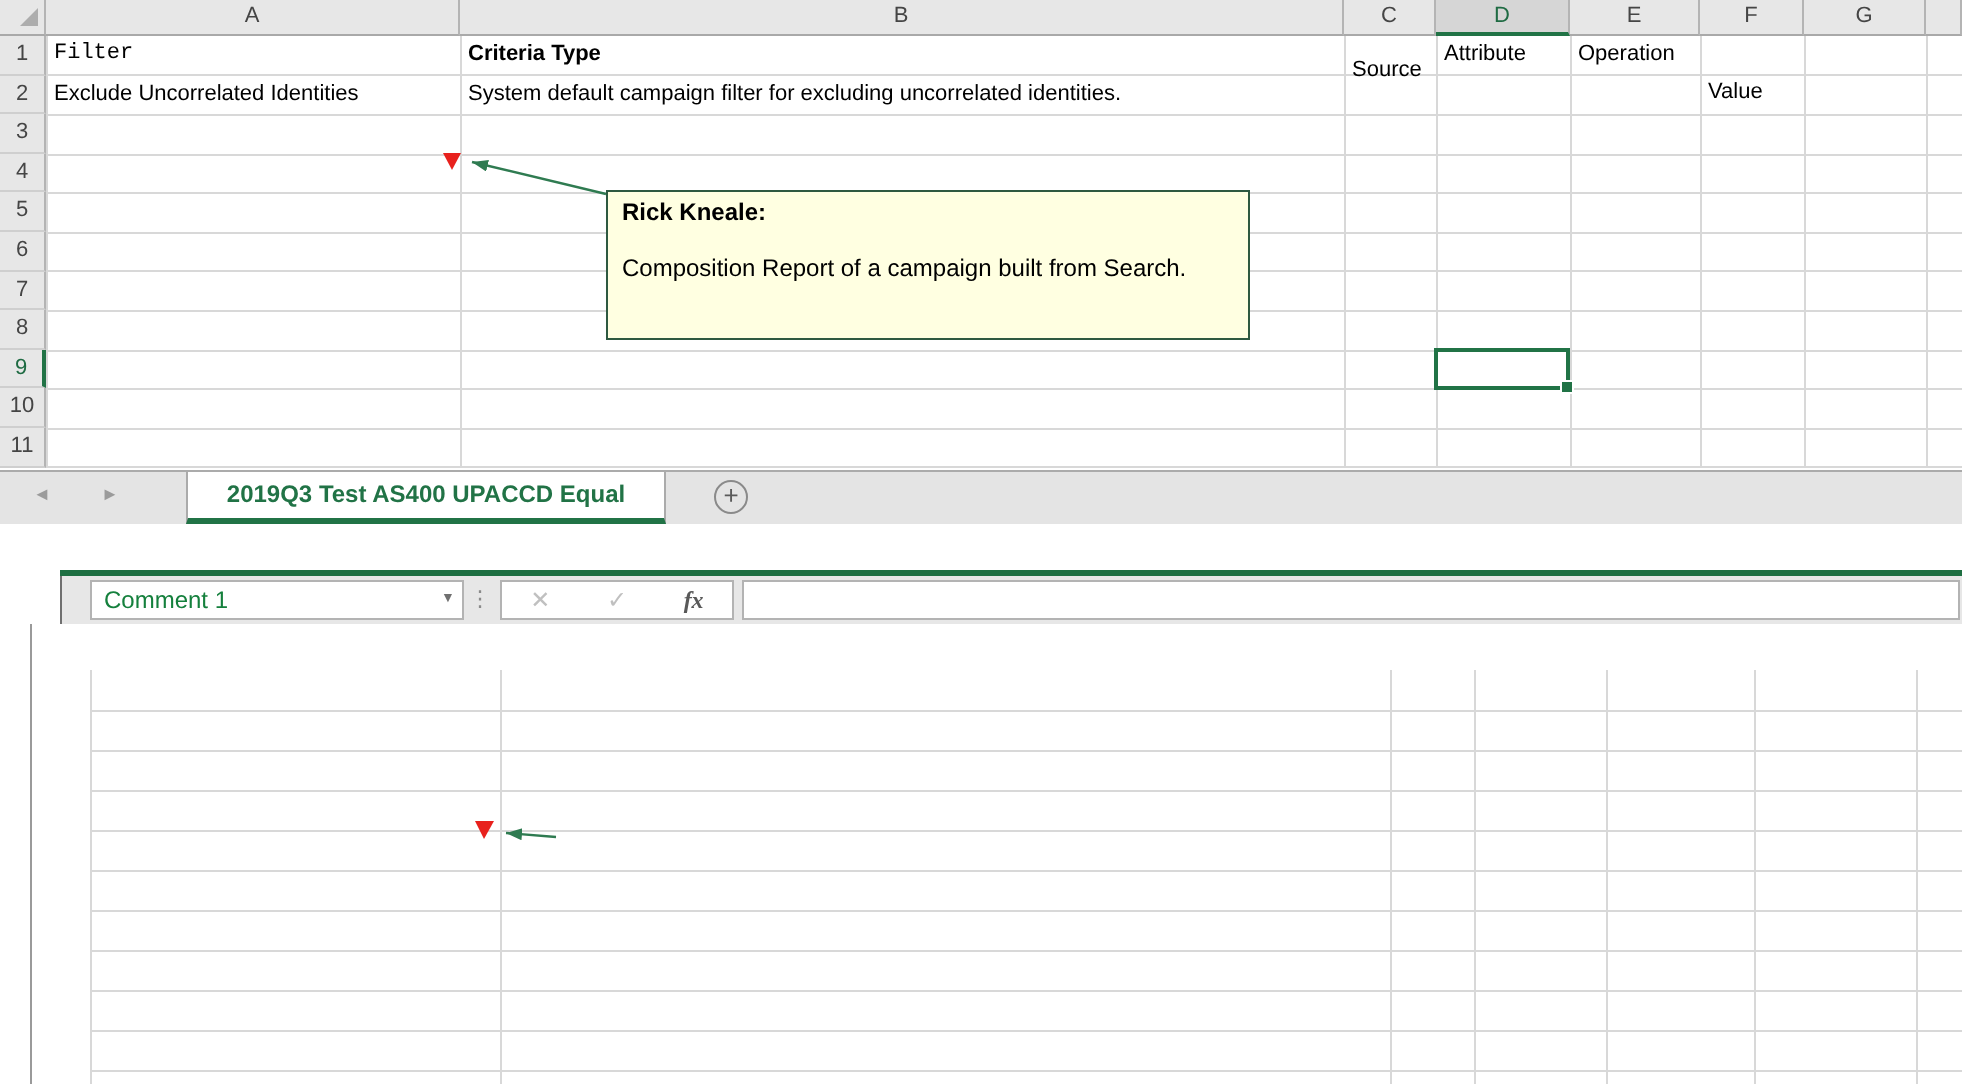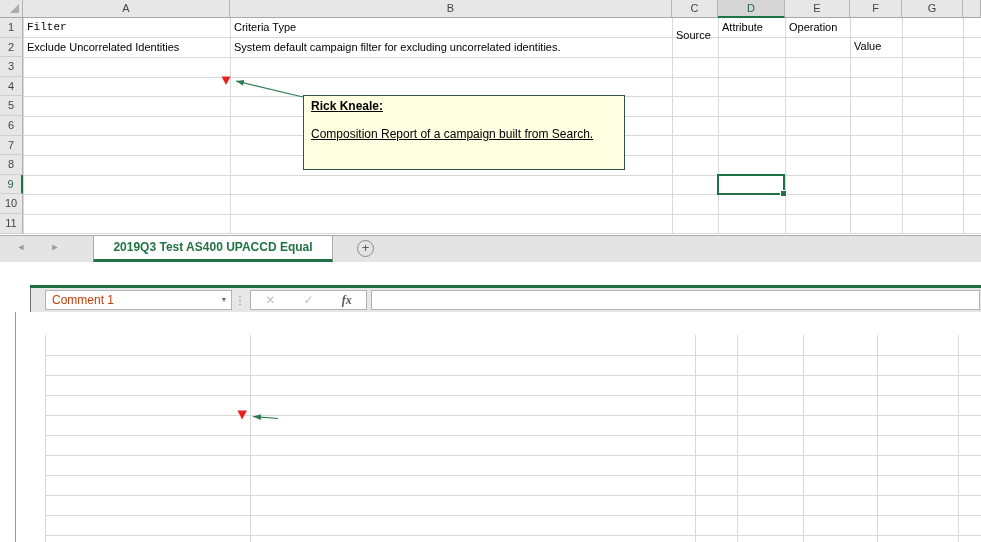--- a/index.html
+++ b/index.html
@@ -48,21 +48,21 @@
   
   .statusbar{position:absolute;left:0;top:262px;width:981px;height:23px;background:#E7E7E7;
        border-top:1px solid #CFCFCF;box-sizing:border-box;font-size:12px;color:#3A3A3A;
        line-height:21px;padding-left:8px;z-index:6;}
 
   
   .greenline{position:absolute;left:30px;top:285px;width:951px;height:3px;background:#1E6F42;z-index:6;}
   .fmlrow{position:absolute;left:30px;top:288px;width:951px;height:24px;background:#E7E7E7;
        border-left:1px solid #707070;box-sizing:border-box;z-index:6;}
   .namebox{position:absolute;left:45px;top:290px;width:187px;height:20px;background:#fff;
-       border:1px solid #B3B3B3;box-sizing:border-box;font-size:12px;color:#c2410c;
+       border:1px solid #B3B3B3;box-sizing:border-box;font-size:12px;color:#15803d;
        line-height:18px;padding-left:6px;z-index:7;}
   .nbdrop{position:absolute;left:216px;top:290px;width:16px;height:20px;text-align:center;
        font-size:7px;color:#707070;line-height:20px;z-index:8;}
   .fmlsep{position:absolute;left:234px;top:290px;width:12px;height:20px;text-align:center;
        color:#8A8A8A;font-size:11px;line-height:20px;z-index:7;}
   .fmlbtns{position:absolute;left:250px;top:290px;width:117px;height:20px;background:#fff;
        border:1px solid #B3B3B3;box-sizing:border-box;display:flex;z-index:7;}
   .fmlbtns span{flex:1;text-align:center;line-height:18px;font-size:12px;}
   .ico-cancel,.ico-enter{color:#C0C0C0;}
   .ico-fx{color:#595959;font-style:italic;font-family:"Liberation Serif",serif;font-weight:bold;}
@@ -140,31 +140,31 @@
     <div class="rhdr" style="top:76.8px;">4</div>
     <div class="rhdr" style="top:96.4px;">5</div>
     <div class="rhdr" style="top:116px;">6</div>
     <div class="rhdr" style="top:135.6px;">7</div>
     <div class="rhdr" style="top:155.2px;">8</div>
     <div class="rhdr selrow" style="top:174.8px;">9</div>
     <div class="rhdr" style="top:194.4px;">10</div>
     <div class="rhdr" style="top:214px;">11</div>
 
     <div class="cell" style="left:23px;top:18px;width:207px;font-family:Liberation Mono, monospace;">Filter</div>
-    <div class="cell" style="left:230px;top:18px;width:442px;">Criteria Type</div>
+    <div class="cell" style="left:230px;top:18px;width:442px;font-weight:bold;">Criteria Type</div>
     <div class="cell" style="left:672px;top:26px;width:46px;">Source</div>
     <div class="cell" style="left:718px;top:18px;width:67px;">Attribute</div>
     <div class="cell" style="left:785px;top:18px;width:65px;">Operation</div>
     <div class="cell" style="left:850px;top:18px;width:52px;margin-top:19px;">Value</div>
     <div class="cell" style="left:23px;top:37.6px;width:207px;">Exclude Uncorrelated Identities</div>
     <div class="cell" style="left:230px;top:37.6px;width:442px;">System default campaign filter for excluding uncorrelated identities.</div>
 
     <div class="sel"></div>
 
-    <div class="comment" style="left:303px;top:95px;width:322px;height:75px;text-decoration:underline;">
+    <div class="comment" style="left:303px;top:95px;width:322px;height:75px;">
       <div class="author">Rick Kneale:</div>
       <div class="body">Composition Report of a campaign built from Search.</div>
     </div>
   </div>
 
   <div class="tabstrip">
     <div class="navarrow" style="left:14px;">◄</div>
     <div class="navarrow" style="left:48px;">►</div>
     <div class="sheettab">2019Q3 Test AS400 UPACCD Equal</div>
     <div class="plusbtn">+</div>

